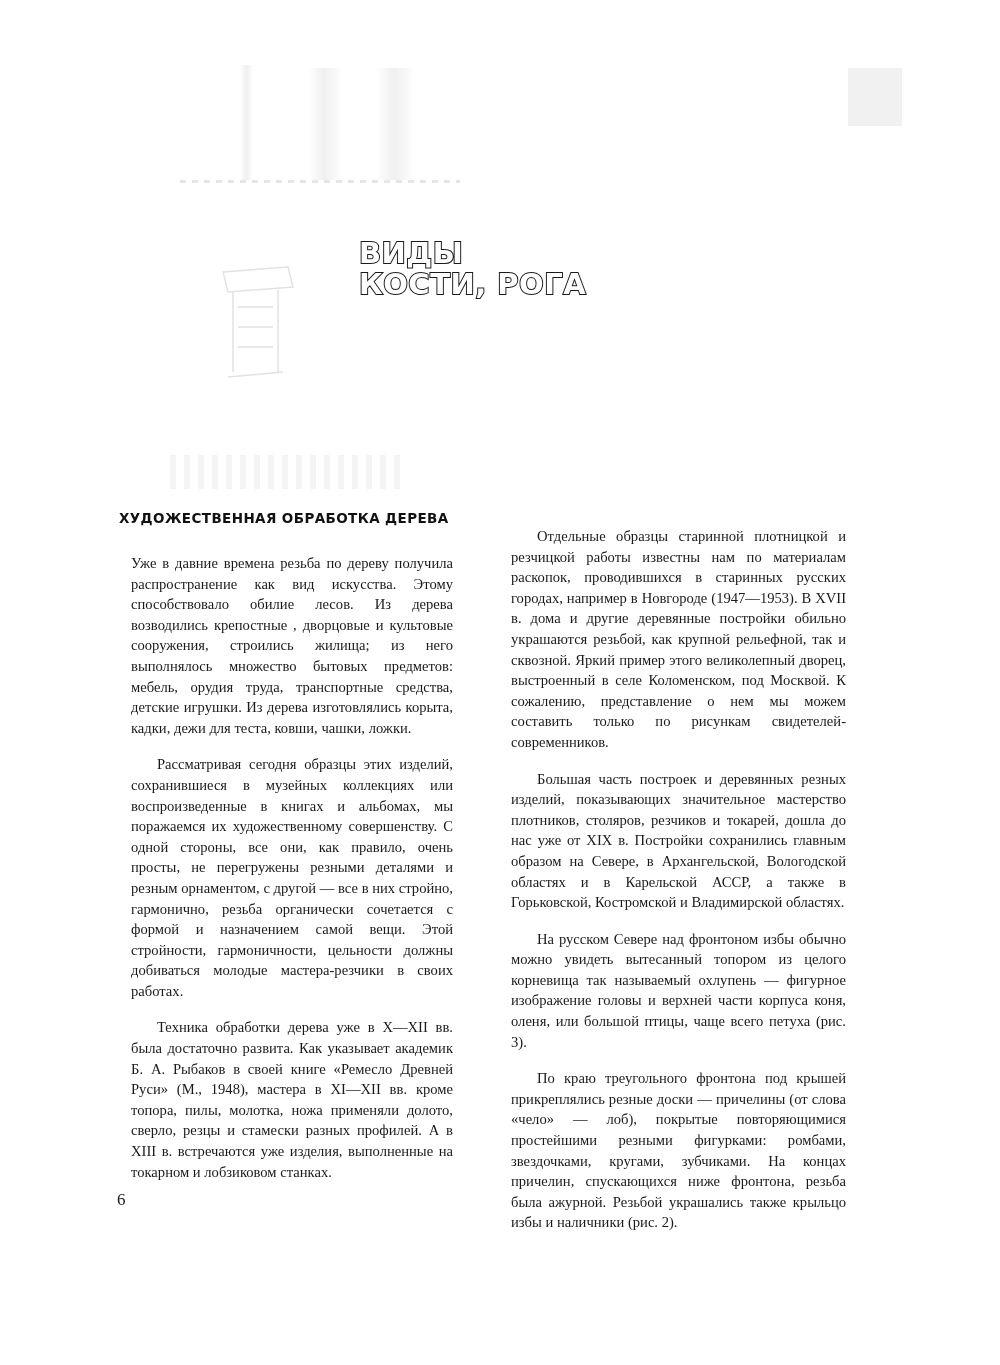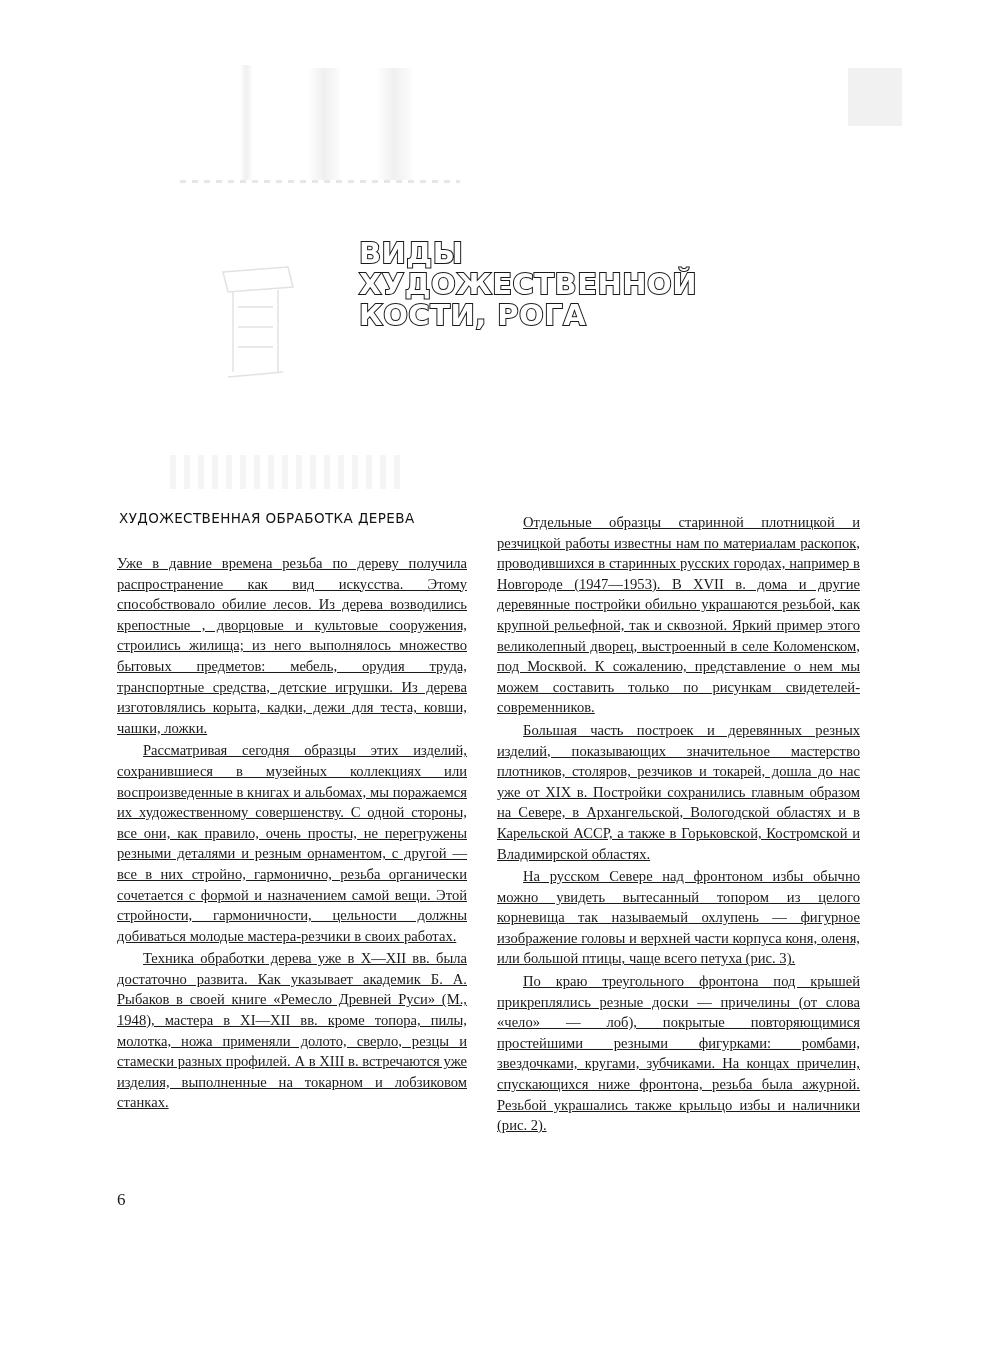--- a/index.html
+++ b/index.html
@@ -14,22 +14,22 @@
     .title { position: absolute; left: 347px; top: 226px; margin: 12px;
              font-family: "DejaVu Sans", "Liberation Sans", sans-serif; font-weight: bold;
              font-size: 29px; line-height: 31px; letter-spacing: 0.5px; text-transform: uppercase;
              color: #fff; -webkit-text-stroke: 2px #1a1a1a; paint-order: stroke fill;
              text-shadow: 0 0 0 #1a1a1a; }
     .title span { display: block; }
     .col { position: absolute; top: 510px; width: 354px; }
     .col-left { left: 115px; }
     .col-right { left: 495px; width: 367px; }
     .section-heading { margin: 0 0 26px 4px; font-family: "DejaVu Sans", "Liberation Sans", sans-serif;
-                       font-weight: normal; font-size: 13.5px; line-height: 17px; letter-spacing: 0.4px; color: #111; }
-    p.para { margin: 2px; font-size: 14.6px; line-height: 20.6px; text-align: justify; hyphens: manual; text-decoration: underline; }
+                       font-weight: bold; font-size: 13.5px; line-height: 17px; letter-spacing: 0.4px; color: #111; }
+    p.para { margin: 16px; font-size: 14.6px; line-height: 20.6px; text-align: justify; hyphens: manual; }
     p.indent { text-indent: 26px; }
     .page-number { position: absolute; left: 117px; top: 1190px; font-size: 17px; font-family: "Liberation Serif", serif; }
   </style>
 </head>
 <body>
 
 <div class="ghost-strip" style="left:240px; top:65px; width:12px; height:115px;"></div>
 <div class="ghost-strip" style="left:308px; top:68px; width:32px; height:112px;"></div>
 <div class="ghost-strip" style="left:376px; top:68px; width:36px; height:112px;"></div>
 <div class="ghost-block" style="left:848px; top:68px; width:54px; height:58px;"></div>
@@ -40,21 +40,20 @@
     <path d="M5 10 L70 5 L75 25 L10 30 Z"></path>
     <path d="M15 30 L15 110 M60 28 L60 110"></path>
     <path d="M20 45 L55 45 M20 65 L55 65 M20 85 L55 85"></path>
     <path d="M10 115 L65 110"></path>
   </g>
 </svg>
 <div class="ornament-band"></div>
 
 <h1 class="title">
   <span>Виды</span>
-  <span>художественной</span>
   <span>кости, рога</span>
 </h1>
 
 <div class="col col-left">
   <h2 class="section-heading">ХУДОЖЕСТВЕННАЯ ОБРАБОТКА ДЕРЕВА</h2>
   <p class="para">Уже в давние времена резьба по дереву получила распространение как вид искусства. Этому способствовало обилие лесов. Из дерева возводились крепостные , дворцовые и культовые сооружения, строились жилища; из него выполнялось множество бытовых предметов: мебель, орудия труда, транспортные средства, детские игрушки. Из дерева изготовлялись корыта, кадки, дежи для теста, ковши, чашки, ложки.</p>
   <p class="para indent">Рассматривая сегодня образцы этих изделий, сохранившиеся в музейных коллекциях или воспроизведенные в книгах и альбомах, мы поражаемся их художественному совершенству. С одной стороны, все они, как правило, очень просты, не перегружены резными деталями и резным орнаментом, с другой — все в них стройно, гармонично, резьба органически сочетается с формой и назначением самой вещи. Этой стройности, гармоничности, цельности должны добиваться молодые мастера-резчики в своих работах.</p>
   <p class="para indent">Техника обработки дерева уже в X—XII вв. была достаточно развита. Как указывает академик Б. А. Рыбаков в своей книге «Ремесло Древней Руси» (М., 1948), мастера в XI—XII вв. кроме топора, пилы, молотка, ножа применяли долото, сверло, резцы и стамески разных профилей. А в XIII в. встречаются уже изделия, выполненные на токарном и лобзиковом станках.</p>
 </div>
 

